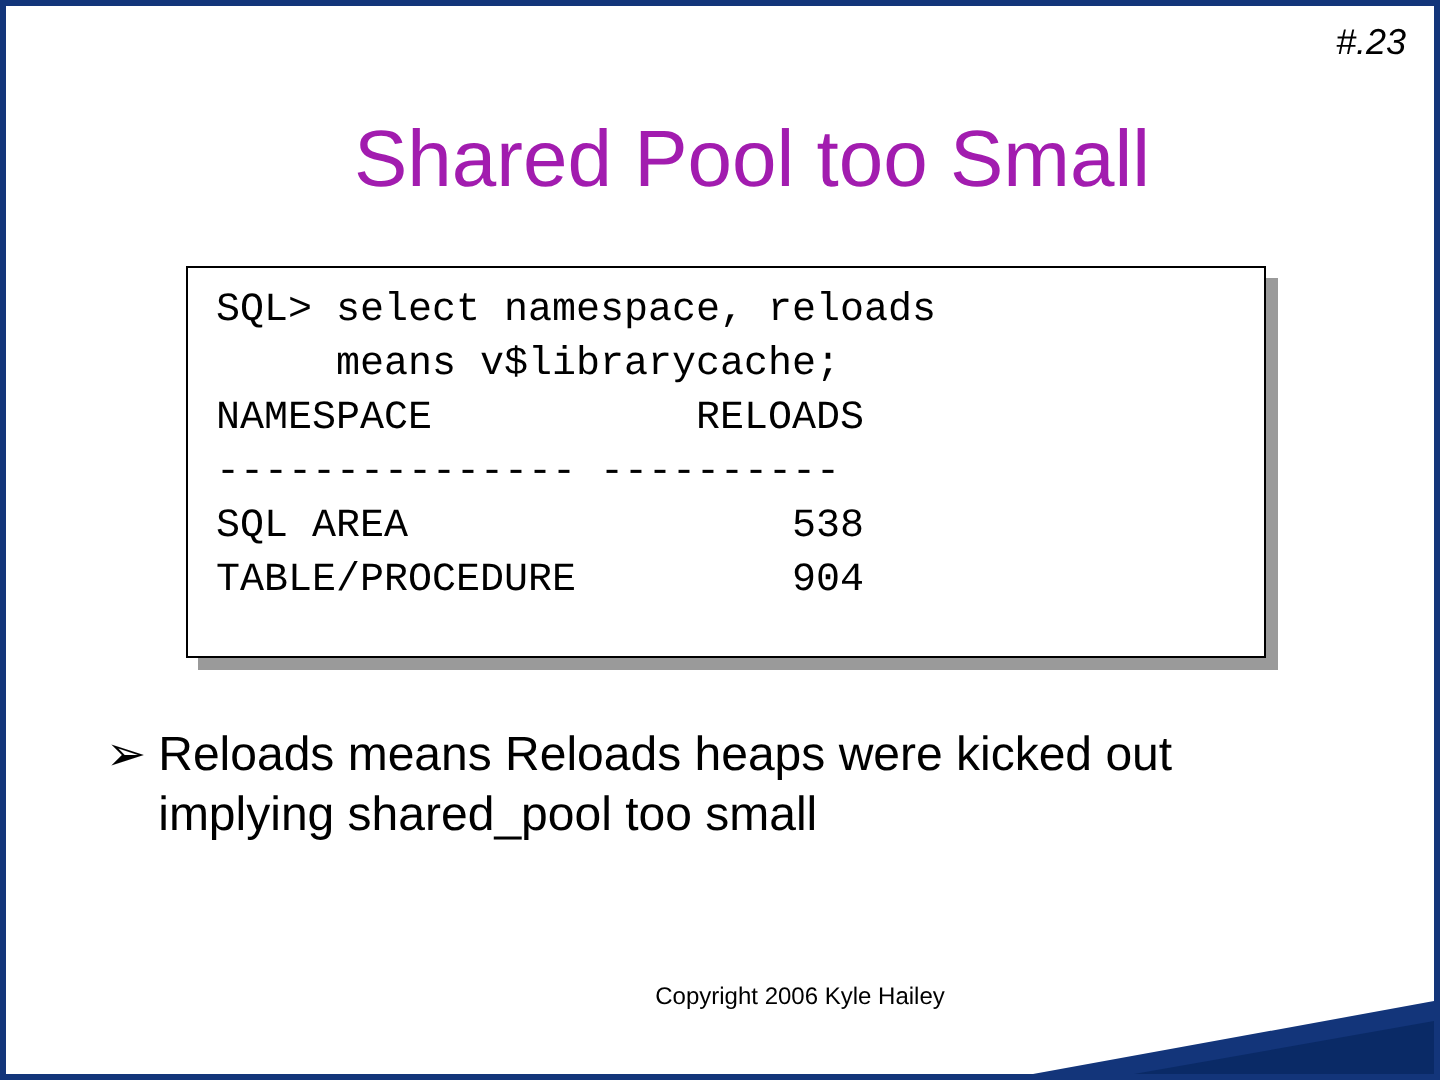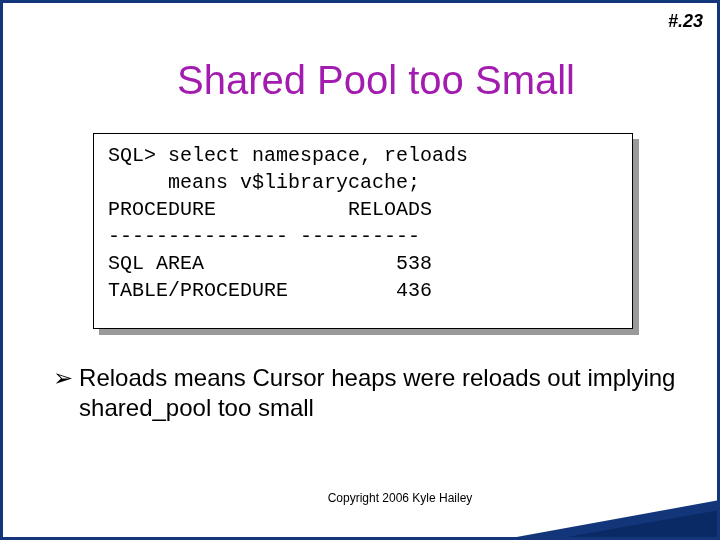--- a/index.html
+++ b/index.html
@@ -19,21 +19,20 @@
     background: #fff;
     overflow: hidden;
   }
   .page-num {
     position: absolute;
     top: 8px;
     right: 14px;
     font-size: 18px;
     font-style: italic;
     color: #000;
-    font-weight: bold;
   }
   .title {
     position: absolute;
     top: 55px;
     left: 16px;
     width: 100%;
     text-align: center;
     font-size: 40px;
     font-weight: 400;
     color: #a21caf;
@@ -117,28 +116,28 @@
 <div class="slide">
 
   <div class="page-num">#.23</div>
 
   <div class="title">Shared Pool too Small</div>
 
   <div class="codebox-wrap">
     <div class="codebox-shadow"></div>
     <div class="codebox"><span>SQL&gt; select namespace, reloads</span>
 <span>     means v$librarycache;</span>
-<span>PROCEDURE           RELOADS</span>
+<span>NAMESPACE           RELOADS</span>
 <span>--------------- ----------</span>
 <span>SQL AREA                538</span>
-<span>TABLE/PROCEDURE         436</span></div>
+<span>TABLE/PROCEDURE         904</span></div>
   </div>
 
   <div class="bullet">
     <span class="arrow">➢</span>
-    <span class="txt">Reloads means Cursor heaps were reloads out implying shared_pool too small</span>
+    <span class="txt">Reloads means Reloads heaps were kicked out implying shared_pool too small</span>
   </div>
 
   <div class="copyright">Copyright 2006 Kyle Hailey</div>
 
   <div class="corner"></div>
   <div class="corner2"></div>
 </div>
 
 </body></html>

